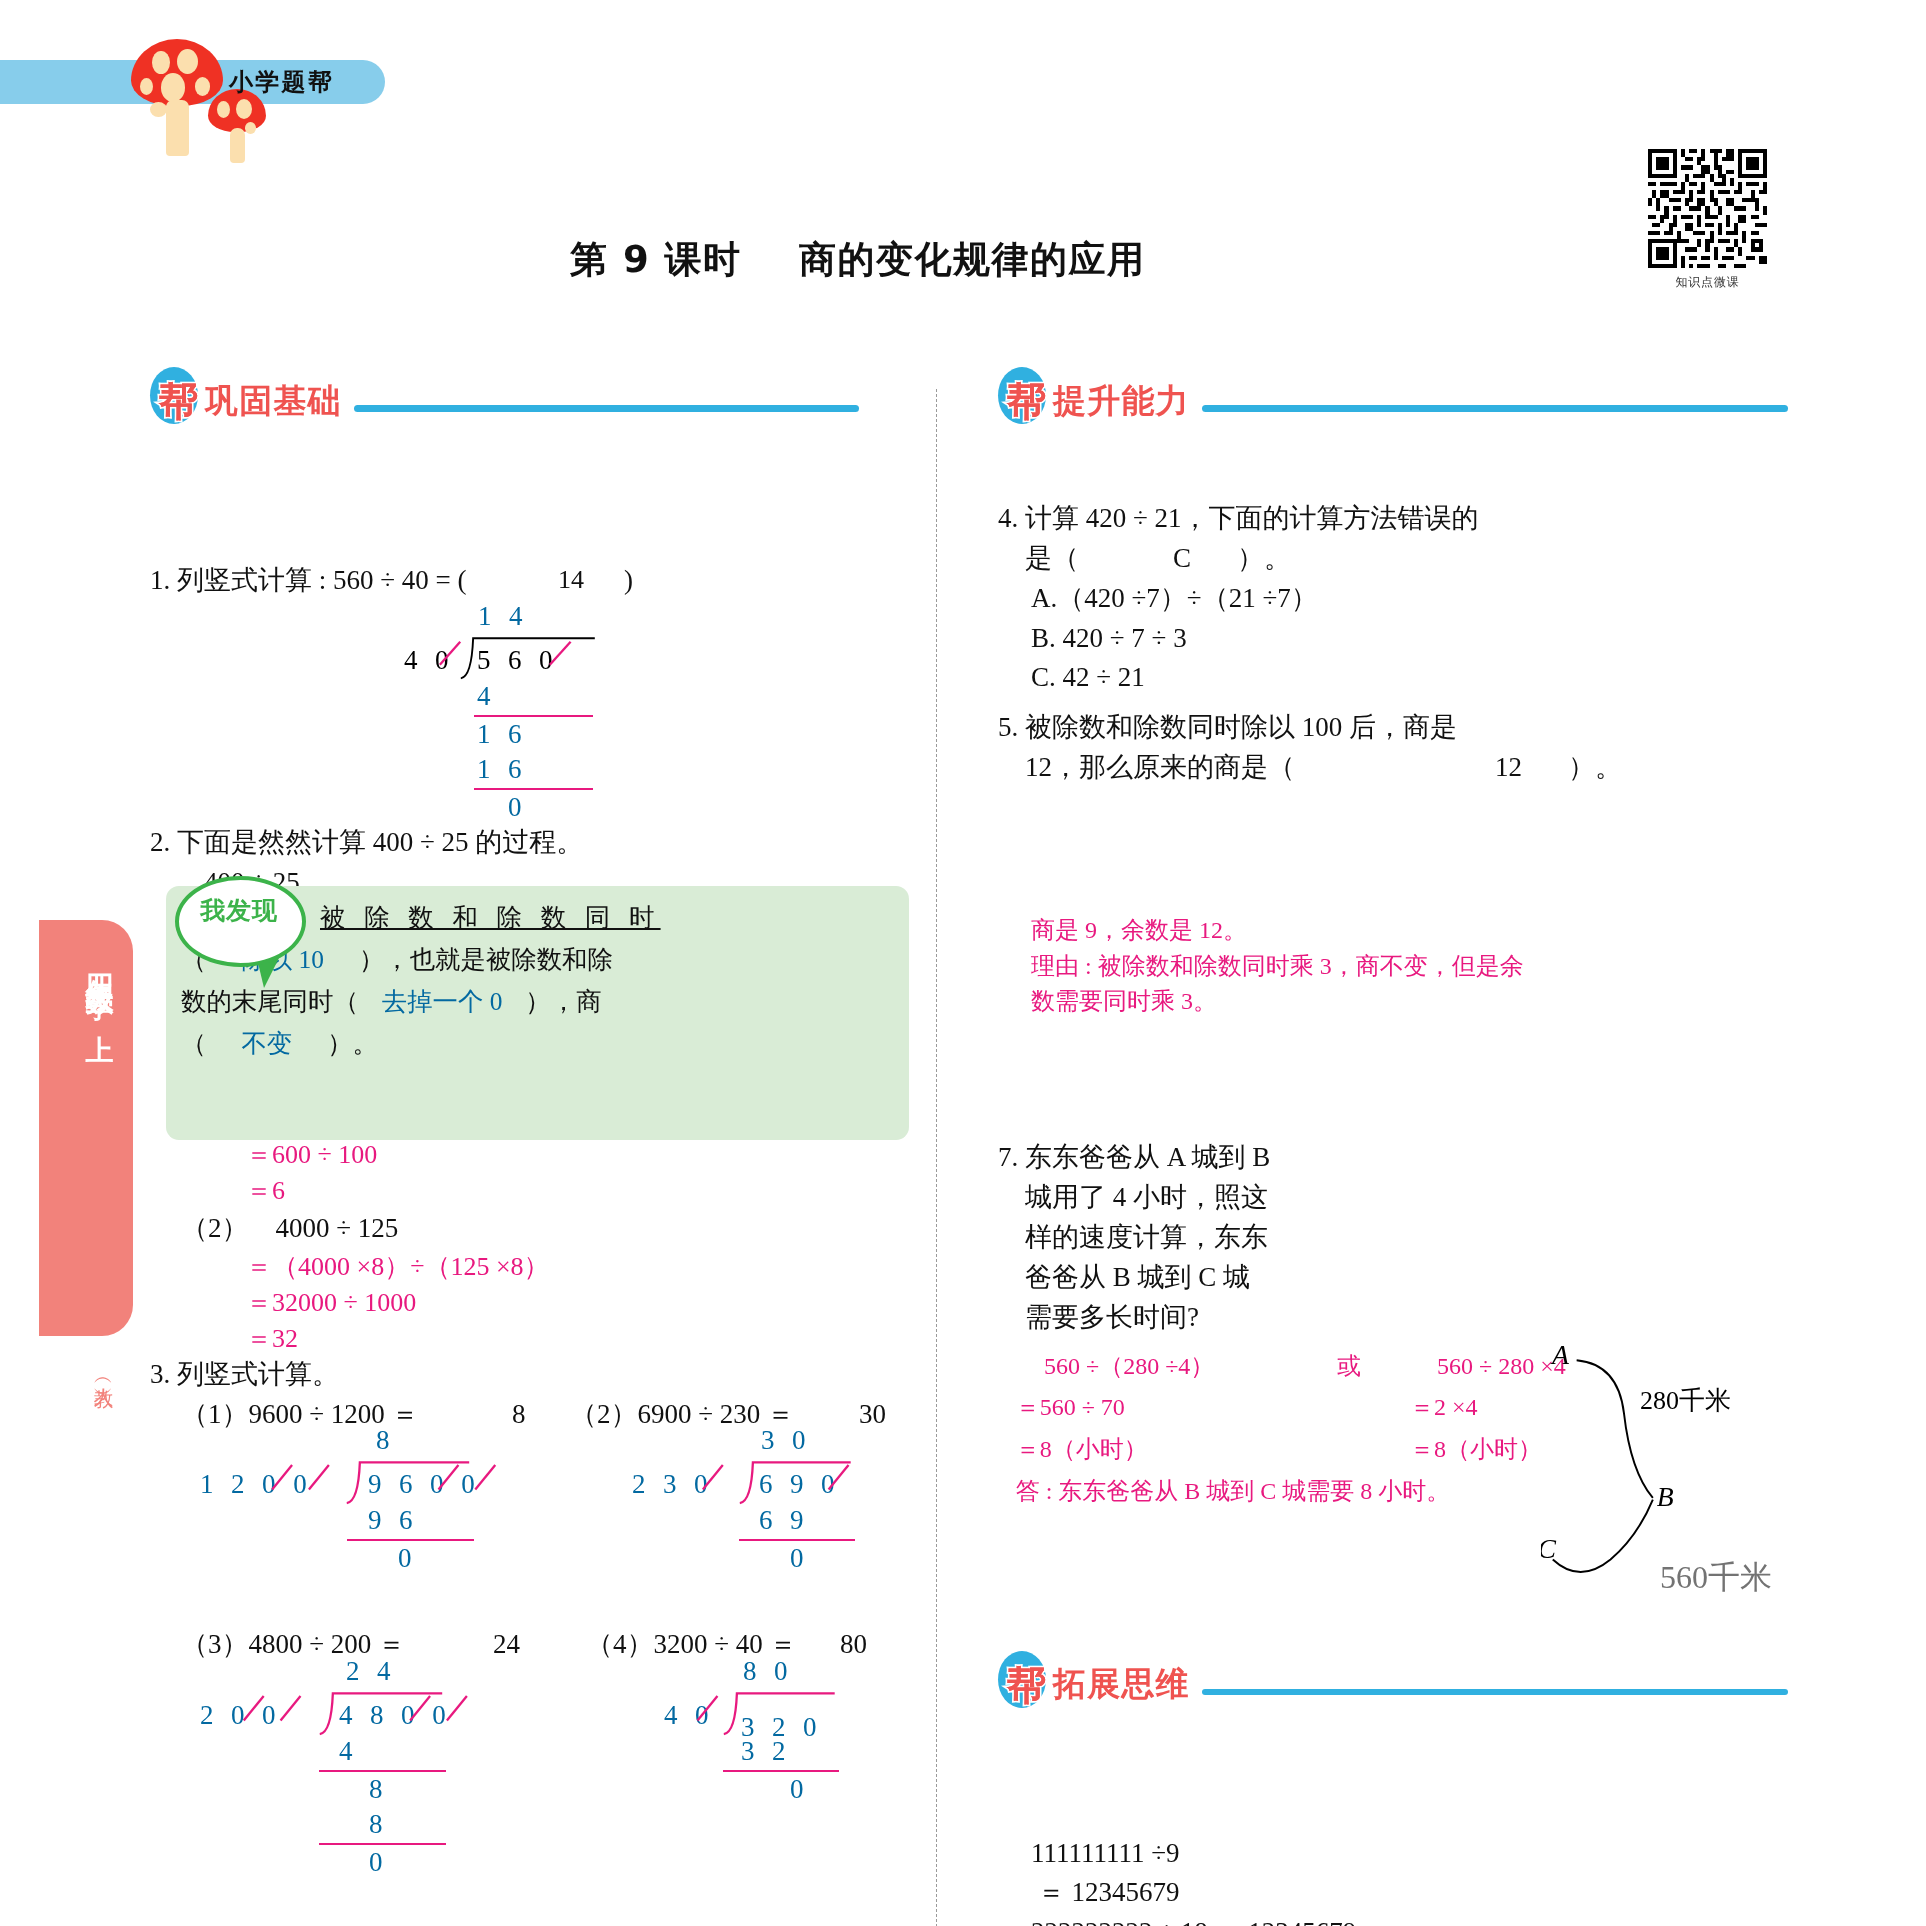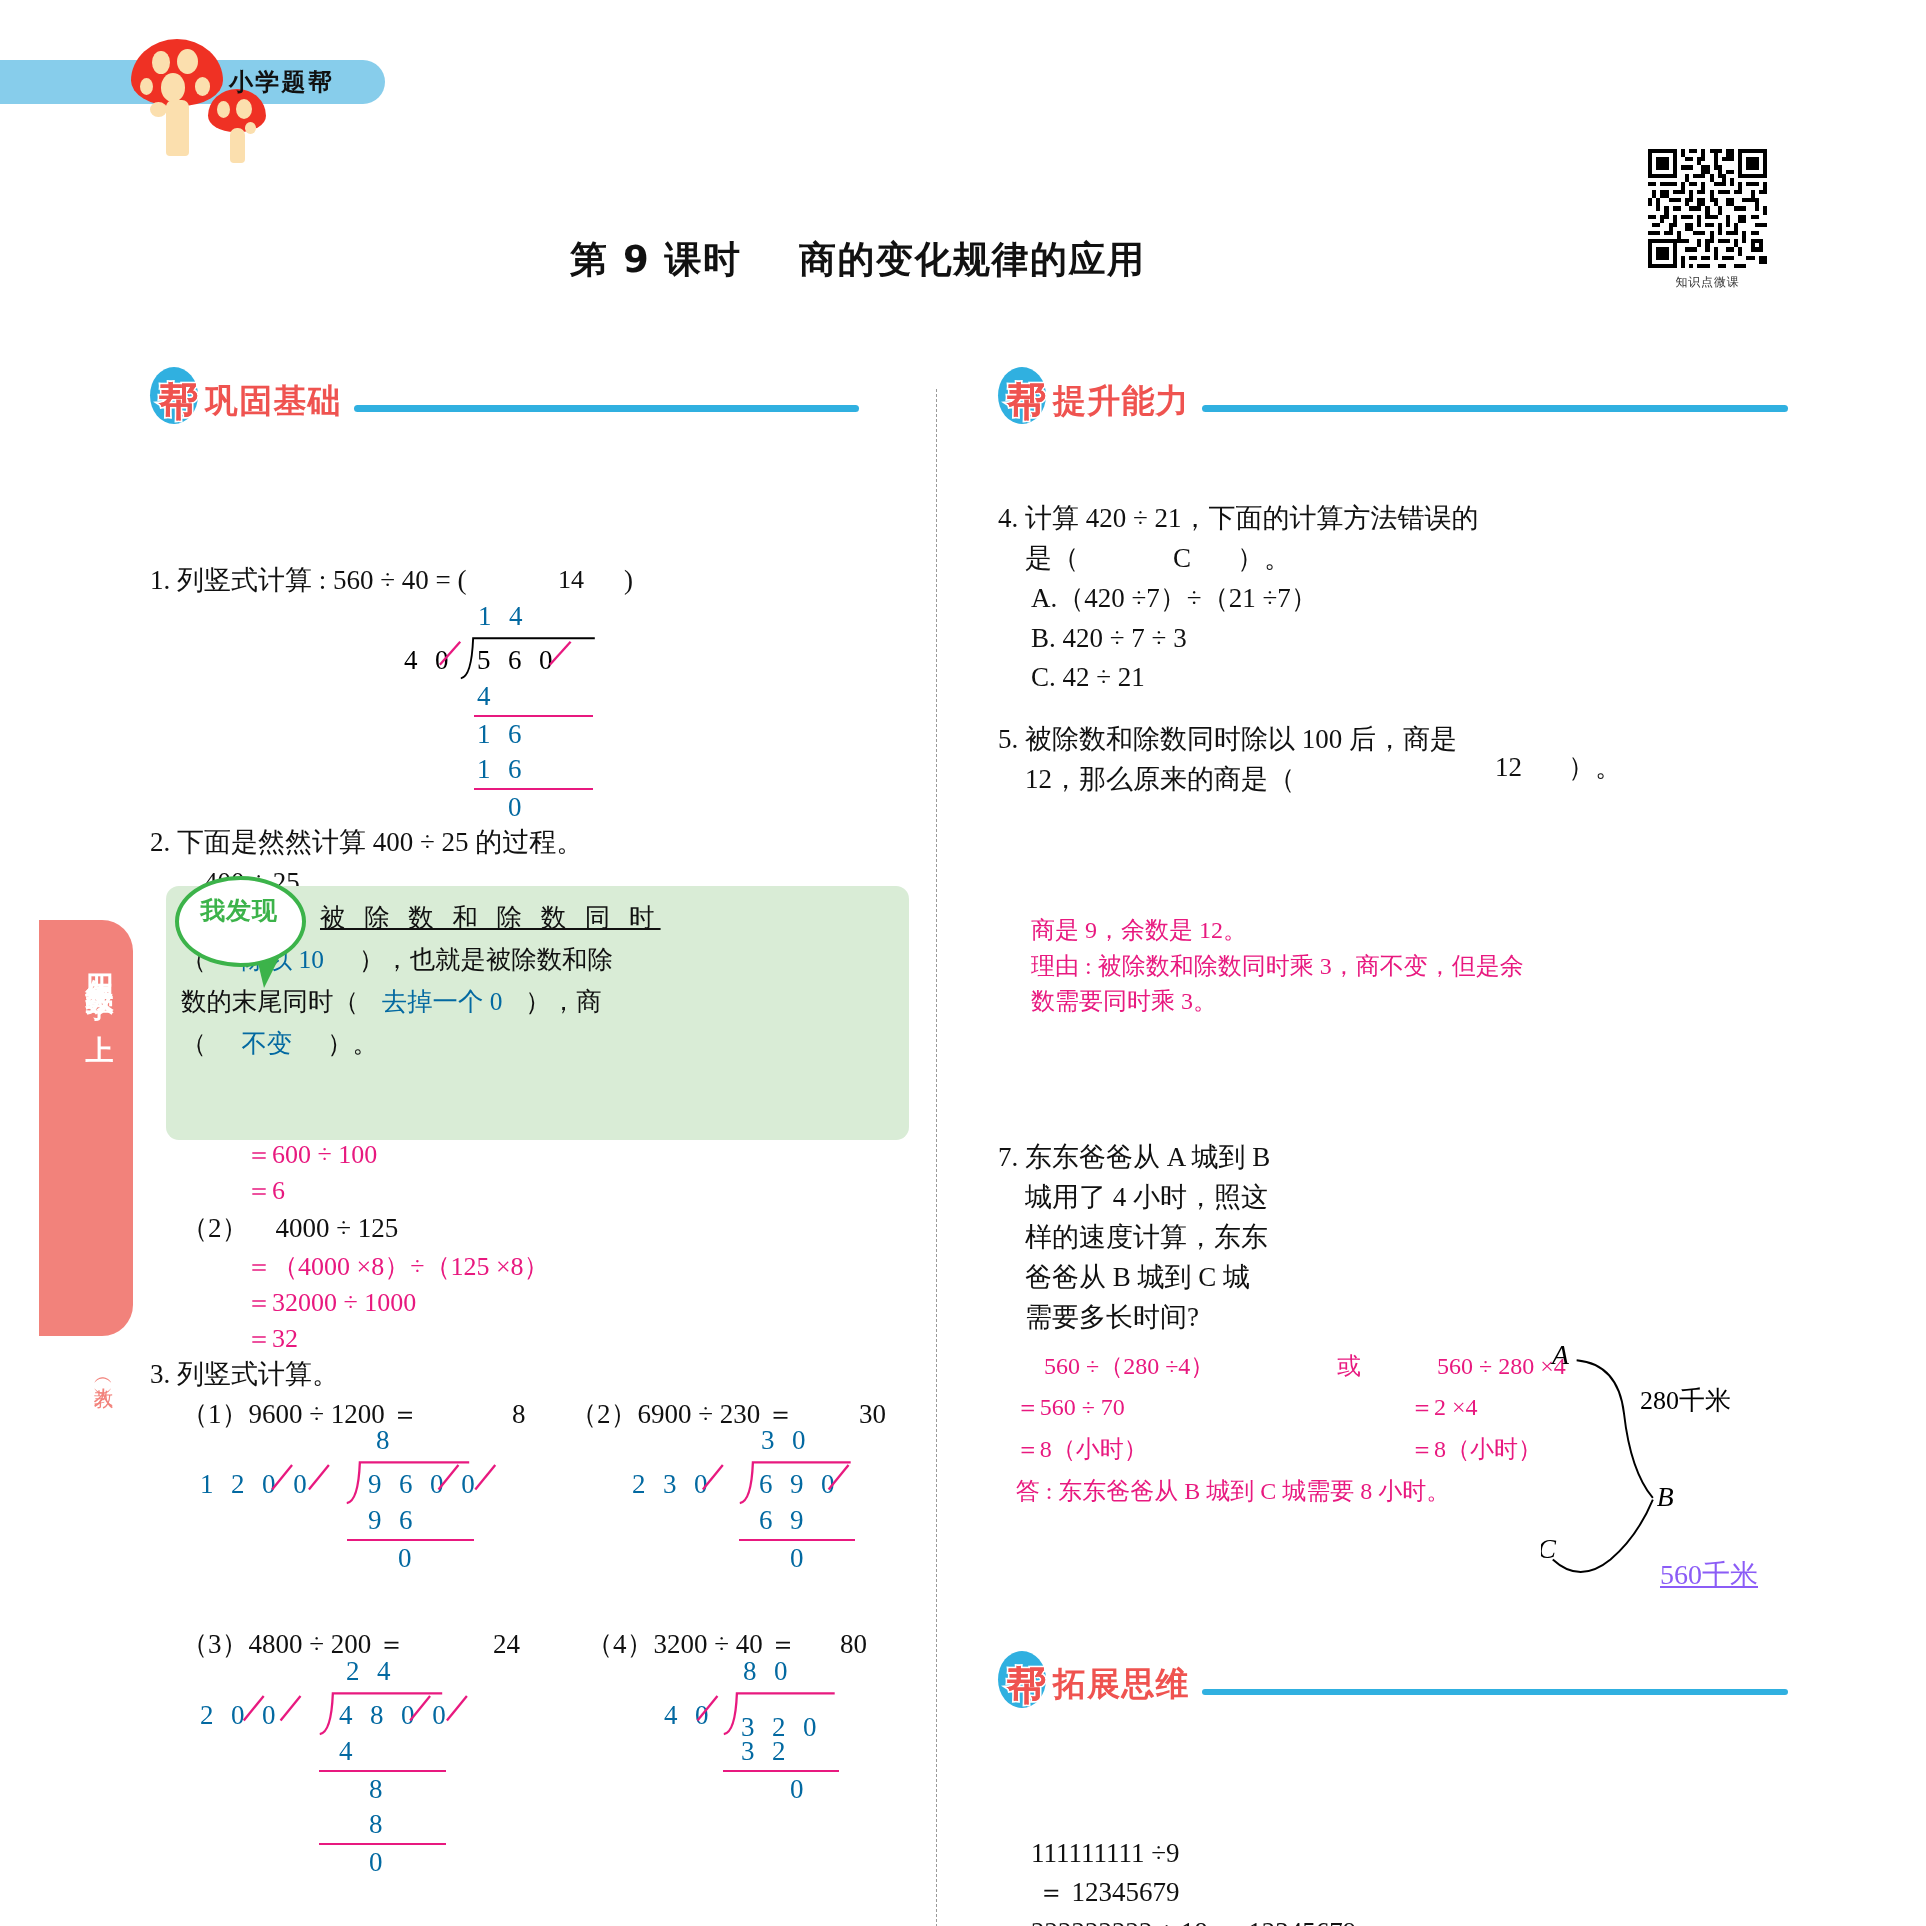--- a/index.html
+++ b/index.html
@@ -455,21 +455,21 @@
     <div class="q" style="position:absolute;left:0;top:65px;">4. 计算 420 ÷ 21，下面的计算方法错误的
     是（</div>
     <span class="q pink" style="position:absolute;left:175px;top:105px;">C</span>
     <span class="q" style="position:absolute;left:239px;top:105px;">）。</span>
     <div class="q" style="position:absolute;left:33px;top:145px;">A.（420 ÷7）÷（21 ÷7）</div>
     <div class="q" style="position:absolute;left:33px;top:185px;">B. 420 ÷ 7 ÷ 3</div>
     <div class="q" style="position:absolute;left:33px;top:224px;">C. 42 ÷ 21</div>
   </div>
 
   <div style="position:relative;height:83px;">
-    <div class="q" style="position:absolute;left:0;top:12px;">5. 被除数和除数同时除以 100 后，商是
+    <div class="q" style="position:absolute;left:0;top:0;">5. 被除数和除数同时除以 100 后，商是
     12，那么原来的商是（</div>
     <span class="q pink" style="position:absolute;left:497px;top:40px;">12</span>
     <span class="q" style="position:absolute;left:570px;top:40px;">）。</span>
   </div>
 
   <div style="position:relative;height:347px;">
     <div class="ans-sm" style="position:absolute;left:33px;top:123px;">商是 9，余数是 12。</div>
     <div class="ans-sm" style="position:absolute;left:33px;top:159px;">理由 : 被除数和除数同时乘 3，商不变，但是余
 数需要同时乘 3。</div>
   </div>
@@ -510,14 +510,14 @@
 <div id="map7">
   <svg width="293" height="281" viewBox="0 0 760 730">
     <path d="M 92 42 Q 200 52 215 180 Q 232 330 290 400" stroke="#000" stroke-width="5" fill="none"></path>
     <path d="M 290 404 Q 250 500 180 560 Q 100 625 30 560" stroke="#000" stroke-width="5" fill="none"></path>
     <text x="28" y="52" font-family="Liberation Serif, serif" font-style="italic" font-size="72" fill="#000">A</text>
     <text x="300" y="420" font-family="Liberation Serif, serif" font-style="italic" font-size="72" fill="#000">B</text>
     <text x="-10" y="555" font-family="Liberation Serif, serif" font-style="italic" font-size="72" fill="#000">C</text>
   </svg>
 </div>
 <div style="position:absolute;left:1640px;top:1383px;font-size:26px;color:#000;white-space:nowrap;">280千米</div>
-<div style="position:absolute;left:1660px;top:1556px;font-size:28px;color:#8b5cf6;white-space:nowrap;text-decoration:underline;">560千米</div>
+<div style="position:absolute;left:1660px;top:1556px;font-size:32px;color:#737373;white-space:nowrap;">560千米</div>
 
 
 </body></html>

